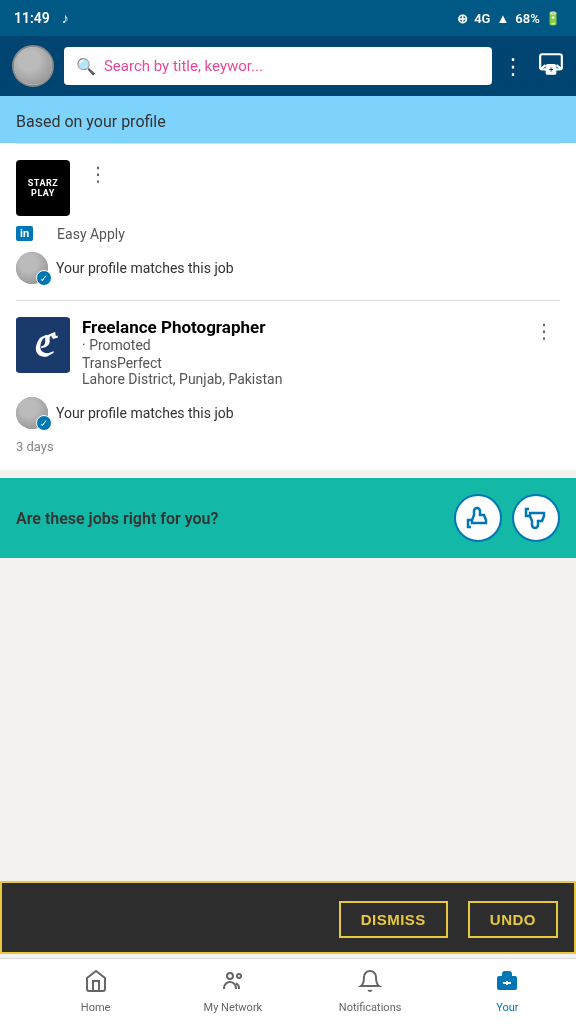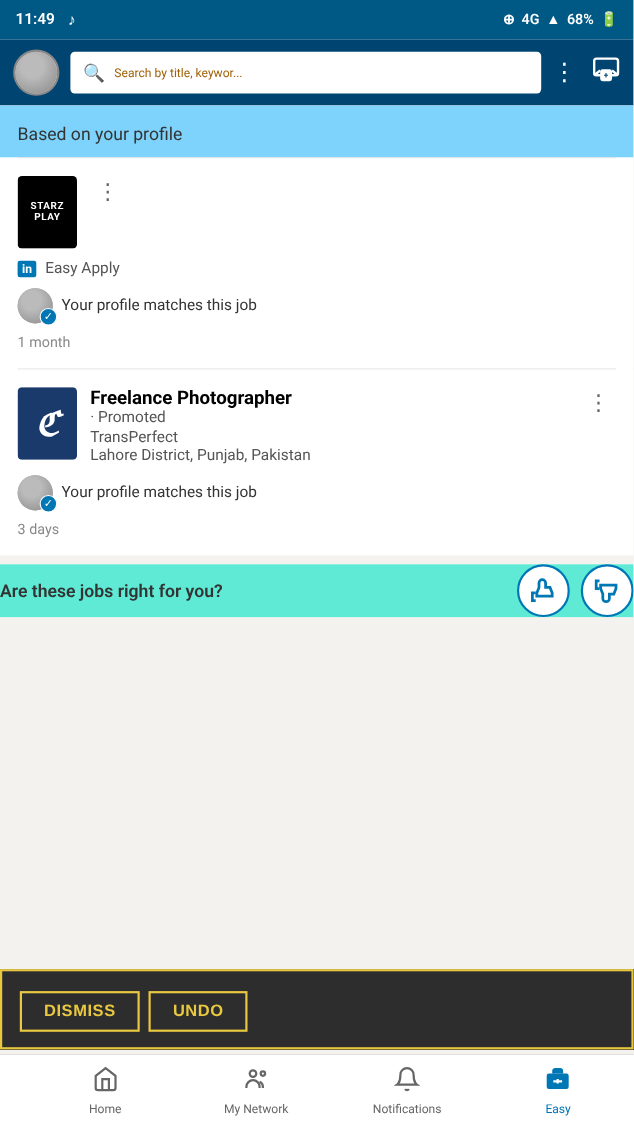--- a/index.html
+++ b/index.html
@@ -55,21 +55,21 @@
       flex: 1;
       background: white;
       border-radius: 4px;
       display: flex;
       align-items: center;
       padding: 8px 12px;
       gap: 8px;
       height: 38px;
     }
     .search-icon-svg { color: #666; font-size: 16px; }
-    .search-placeholder { color: #a16207; font-size: 11px; }
+    .search-placeholder { color: #ec4899; font-size: 15px; }
     .toolbar-icons { display: flex; align-items: center; gap: 14px; }
     .toolbar-icon { color: white; font-size: 22px; cursor: pointer; }
 
     
     .main-content {
       background: white;
       padding: 0;
     }
 
     .section-title {
@@ -89,21 +89,21 @@
       display: flex;
       flex-direction: column;
       gap: 4px;
     }
     .job-card-header {
       display: flex;
       align-items: flex-start;
       gap: 12px;
     }
     .company-logo {
-      width: 54px; height: 66px;
+      width: 54px; height: 56px;
       flex-shrink: 0;
       border-radius: 4px;
       overflow: hidden;
       display: flex; align-items: center; justify-content: flex-start;
     }
     .starzplay-logo {
       background: black;
       color: white;
       font-size: 9px;
       font-weight: bold;
@@ -144,22 +144,22 @@
     }
     .three-dots {
       color: #666;
       font-size: 20px;
       padding: 2px 6px;
       cursor: pointer;
     }
 
     .easy-apply-row {
       display: flex;
-      align-items: center;
-      gap: 8px;
+      align-items: flex-start;
+      gap: 24px;
       margin-top: 6px;
     }
     .linkedin-badge {
       background: #0077b5;
       color: white;
       font-size: 11px;
       font-weight: bold;
       padding: 1px 4px;
       border-radius: 2px;
     }
@@ -205,21 +205,22 @@
     }
 
     .job-age {
       font-size: 13px;
       color: #888;
       margin-top: 6px;
     }
 
     
     .jobs-question-section {
-      background: #5eead4;
+      background: #14b8a6;
+      padding: 16px;
       display: flex;
       align-items: center;
       justify-content: space-between;
     }
     .jobs-question-title {
       font-size: 16px;
       font-weight: 600;
       color: #333;
     }
     .feedback-buttons {
@@ -249,21 +250,22 @@
       border: 2px solid #e8c840;
     }
     .toast-message {
       font-size: 15px;
       color: white;
       line-height: 1.4;
       margin-bottom: 14px;
     }
     .toast-actions {
       display: flex;
-      gap: 8px;
+      justify-content: flex-end;
+      gap: 20px;
     }
     .toast-btn {
       padding: 8px 20px;
       font-size: 15px;
       font-weight: 700;
       border: 2px solid #e8c840;
       background: transparent;
       color: #e8c840;
       cursor: pointer;
       letter-spacing: 0.5px;
@@ -350,21 +352,20 @@
       <span class="linkedin-badge">in</span>
       <span class="easy-apply-text">Easy Apply</span>
     </div>
     <div class="profile-match-row">
       <div class="match-avatar">
         <div class="match-avatar-inner" style="background: radial-gradient(circle at 40% 35%, #bbb 30%, #888 100%);"></div>
         <div class="check-badge">✓</div>
       </div>
       <span class="match-text">Your profile matches this job</span>
     </div>
-    <div class="job-age">1 month</div>
   </div>
 
   <div class="divider-thin"></div>
 
   <div class="job-card">
     <div class="job-card-header">
       <div class="company-logo">
         <div class="transperfect-logo">
           <svg width="54" height="54" viewBox="0 0 54 54">
             <rect width="54" height="54" fill="#1a3a6b"></rect>
@@ -451,15 +452,15 @@
   </div>
   <div class="nav-item">
     <span class="nav-icon active">
       <svg width="24" height="24" viewBox="0 0 24 24" fill="#0077b5">
         <rect x="2" y="7" width="20" height="14" rx="2" fill="#0077b5"></rect>
         <path d="M16 7V5a2 2 0 0 0-2-2h-4a2 2 0 0 0-2 2v2" fill="#0077b5" stroke="#0077b5" stroke-width="2"></path>
         <line x1="12" y1="12" x2="12" y2="16" stroke="white" stroke-width="2"></line>
         <line x1="8" y1="14" x2="16" y2="14" stroke="white" stroke-width="2"></line>
       </svg>
     </span>
-    <span class="nav-label active">Easy</span>
+    <span class="nav-label active">Your</span>
   </div>
 </div>
 
 </body></html>

